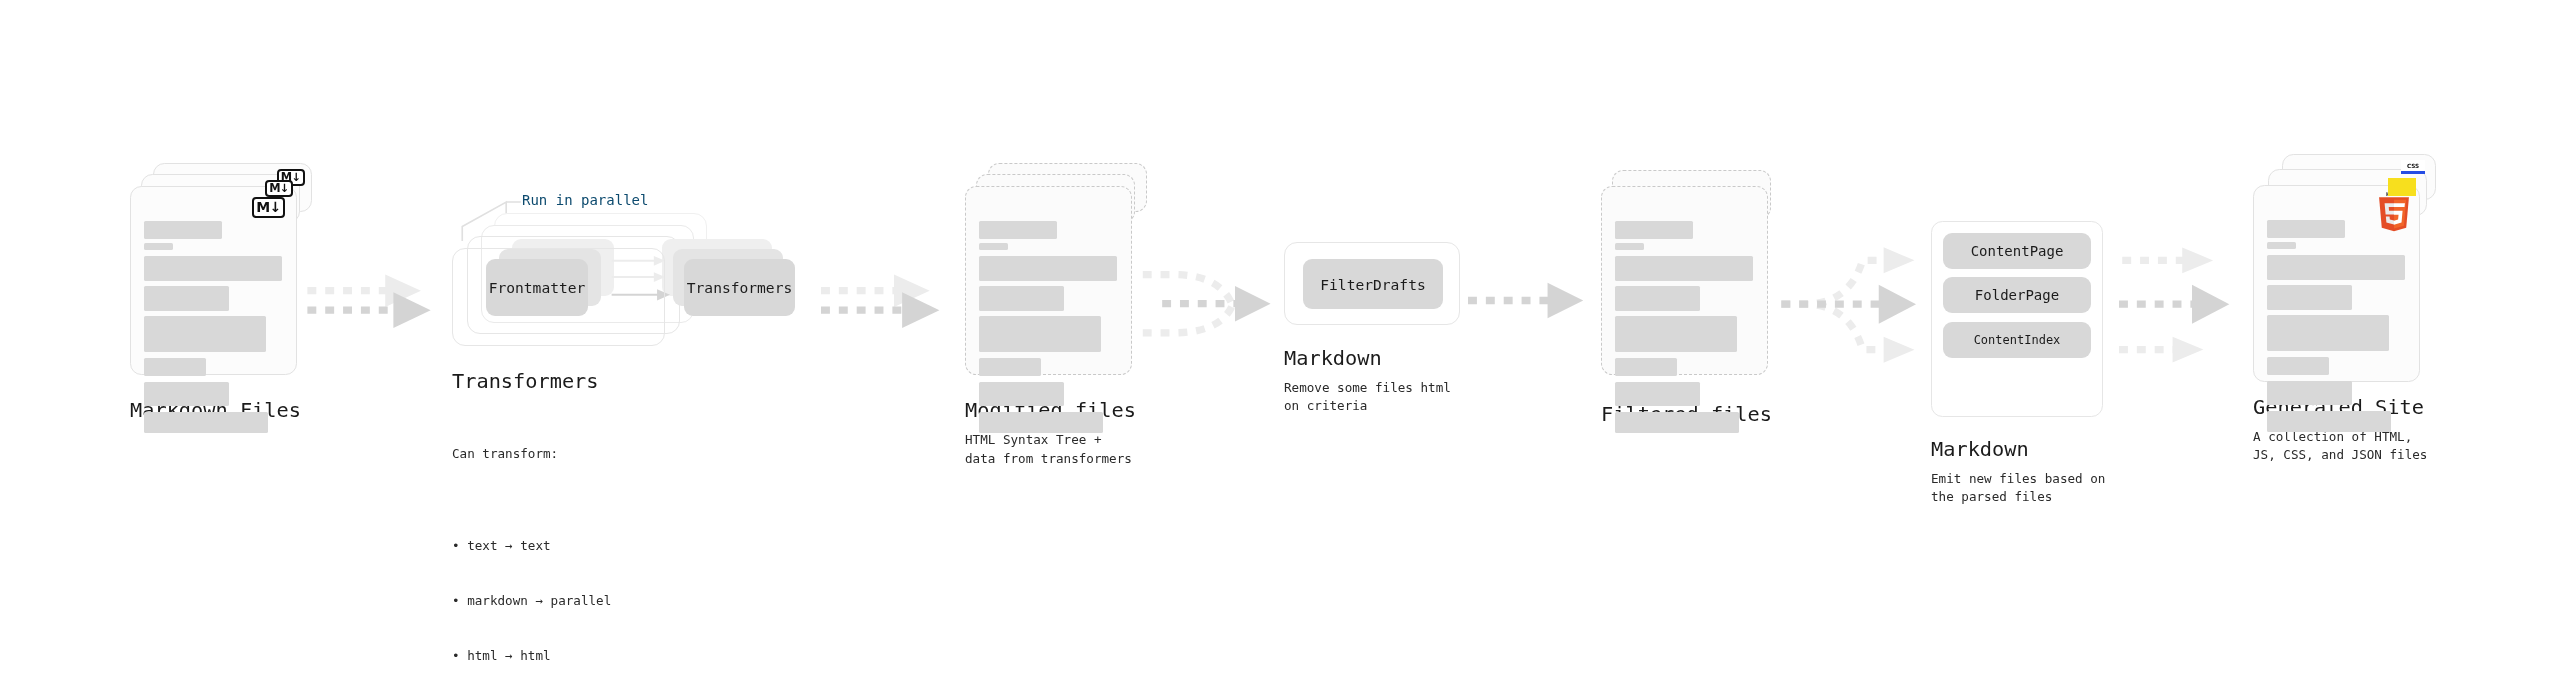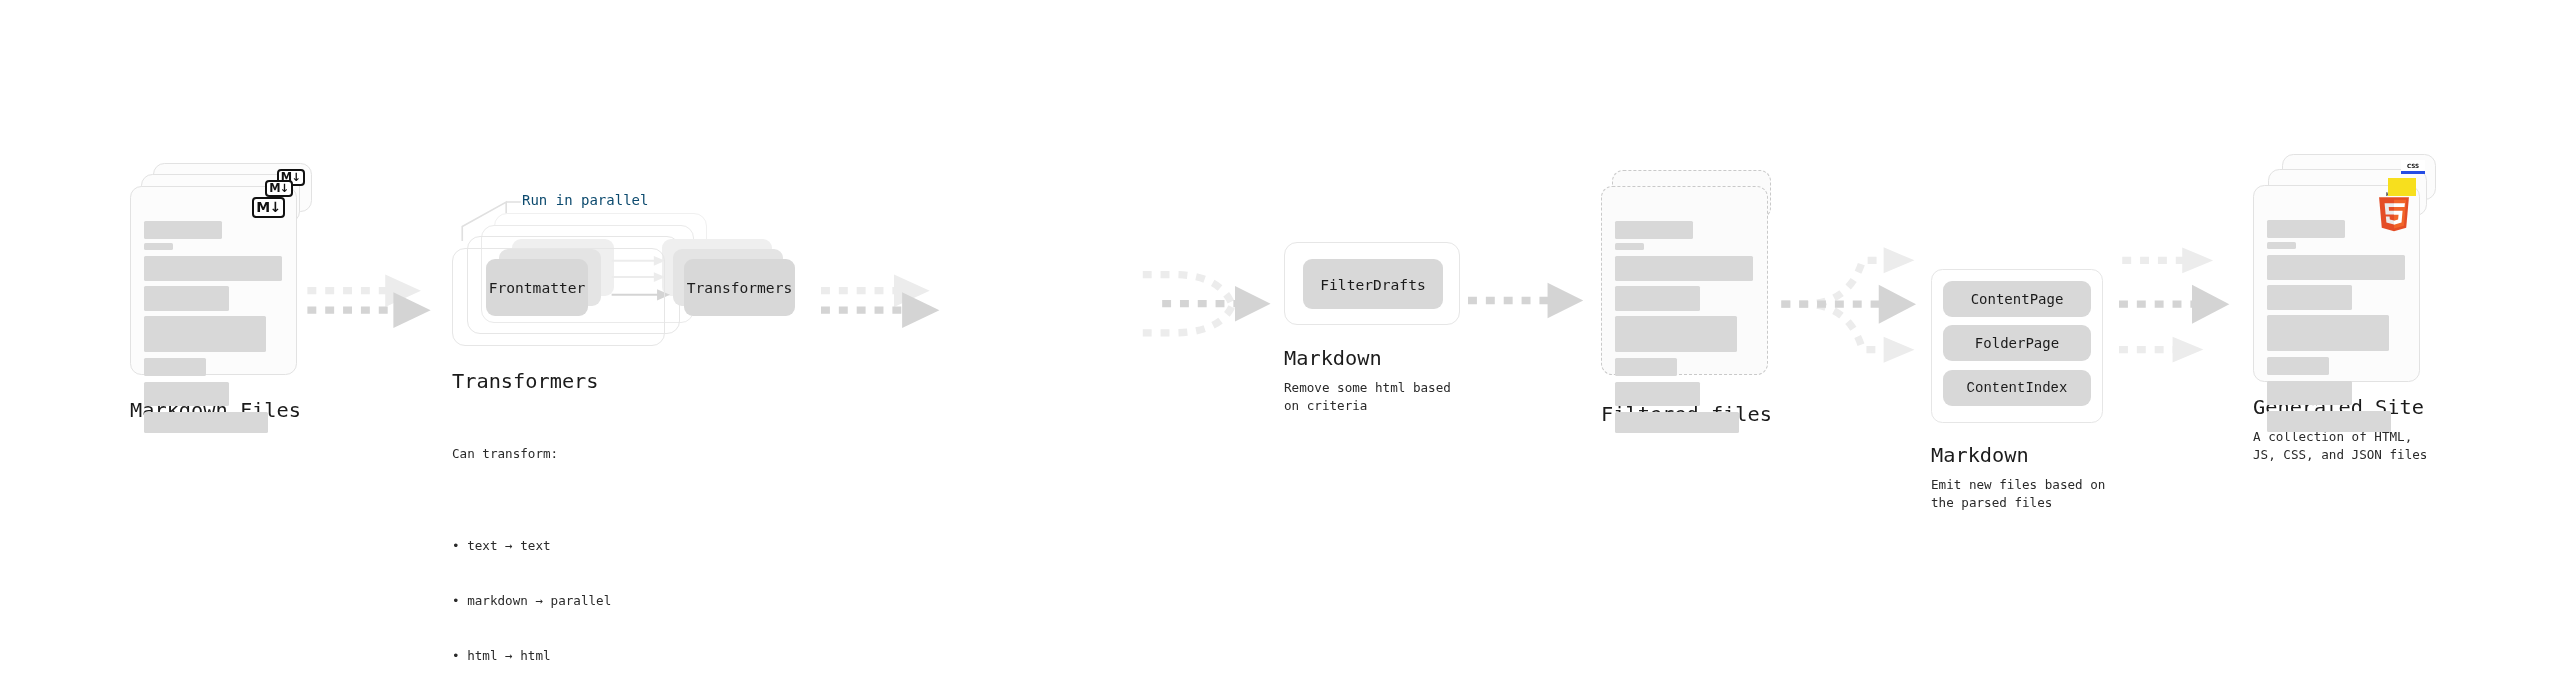--- a/index.html
+++ b/index.html
@@ -227,40 +227,61 @@
         <line x1="0" y1="28" x2="96" y2="28"></line>
       </g>
       <polygon points="90,8 134,28 90,48" fill="#ececec"></polygon>
       <g stroke="#d4d4d4" stroke-width="9" stroke-dasharray="11 11" fill="none">
         <line x1="0" y1="52" x2="106" y2="52"></line>
       </g>
       <polygon points="100,30 146,52 100,74" fill="#d4d4d4"></polygon>
     </svg>
   </div>
 
+  <div class="node" style="left:965px; top:163px;">
+    <div class="doc-stack" style="width:187px; height:219px;">
+      <div class="doc-sheet dashed back2"></div>
+      <div class="doc-sheet dashed back1"></div>
+      <div class="doc-sheet dashed front">
+        <div class="doc-body skel-host">
+            <div class="skel" style="width: 78px; height: 18px;"></div>
+            <div class="skel" style="width: 29px; height: 7.3px; margin-top: -1.6px;"></div>
+            <div class="skel" style="width: 138px; height: 24.4px;"></div>
+            <div class="skel" style="width: 85px; height: 24.4px;"></div>
+            <div class="skel" style="width: 122px; height: 36px;"></div>
+            <div class="skel" style="width: 62px; height: 18px;"></div>
+            <div class="skel" style="width: 85px; height: 24.4px;"></div>
+            <div class="skel" style="width: 124px; height: 21px;"></div>
+          </div>
+      </div>
+    </div>
+    <div class="caption-title" style="margin-top:16.3px;">Modified files</div>
+    <div class="caption-sub">HTML Syntax Tree +
+data from transformers</div>
+  </div>
 
   <div class="nodeSvg" style="left:1141px; top:260px;">
     <svg width="154" height="89" viewBox="0 0 190 110">
       <g fill="none" stroke="#ececec" stroke-width="9" stroke-dasharray="11 11" stroke-linecap="butt">
         <path d="M2 18 L40 18 Q96 18 112 54"></path>
         <path d="M2 90 L40 90 Q96 90 112 58"></path>
       </g>
       <g stroke="#d4d4d4" stroke-width="9" stroke-dasharray="11 11" fill="none">
         <line x1="26" y1="54" x2="122" y2="54"></line>
       </g>
       <polygon points="116,32 160,54 116,76" fill="#d4d4d4"></polygon>
     </svg>
   </div>
 
   <div class="node" style="left:1284px; top:242px;">
     <div class="stackbox" style="left:0; top:0; width:176px; height:83px; position:relative;">
       <div class="pill" style="position:absolute; left:18px; top:16.3px; width:140px; height:50px;">FilterDrafts</div>
     </div>
     <div class="caption-title" style="margin-top:21px;">Markdown</div>
-    <div class="caption-sub">Remove some html based
+    <div class="caption-sub">Remove some files html
 on criteria</div>
   </div>
 
   <div class="nodeSvg" style="left:1468px; top:276px;">
     <svg width="138" height="49" viewBox="0 0 170 60">
       <g stroke="#d4d4d4" stroke-width="9" stroke-dasharray="11 11" fill="none">
         <line x1="0" y1="30" x2="104" y2="30"></line>
       </g>
       <polygon points="98,8 142,30 98,52" fill="#d4d4d4"></polygon>
     </svg>
@@ -294,24 +315,24 @@
       <polygon points="126,14 164,30 126,46" fill="#ececec"></polygon>
       <polygon points="126,124 164,140 126,156" fill="#ececec"></polygon>
       <g stroke="#d4d4d4" stroke-width="9" stroke-dasharray="11 11" fill="none">
         <line x1="0" y1="84" x2="126" y2="84"></line>
       </g>
       <polygon points="120,60 166,84 120,108" fill="#d4d4d4"></polygon>
     </svg>
   </div>
 
   <div class="node" style="left:1931px; top:221px;">
-    <div class="stackbox" style="left:0; top:0; width:172px; height:154px; position:relative; display:flex; flex-direction:column; gap:8.1px; padding:11.4px 11.4px; border-radius:11.4px;margin-top:48px;">
+    <div class="stackbox" style="left:0; top:0; width:172px; height:196px; position:relative; display:flex; flex-direction:column; gap:8.1px; padding:11.4px 11.4px; border-radius:11.4px;">
       <div class="pill" style="width:100%; height:36px; font-size:14px;">ContentPage</div>
       <div class="pill" style="width:100%; height:36px; font-size:14px;">FolderPage</div>
-      <div class="pill" style="width:100%; height:36px; font-size:14px;font-family:Liberation Mono, monospace;">ContentIndex</div>
+      <div class="pill" style="width:100%; height:36px; font-size:12px;">ContentIndex</div>
     </div>
     <div class="caption-title" style="margin-top:19.5px;">Markdown</div>
     <div class="caption-sub">Emit new files based on
 the parsed files</div>
   </div>
 
   <div class="nodeSvg" style="left:2119px; top:236px;">
     <svg width="146" height="138" viewBox="0 0 180 170">
       <g stroke="#ececec" stroke-width="9" stroke-dasharray="11 11" fill="none">
         <line x1="4" y1="30" x2="84" y2="30"></line>

